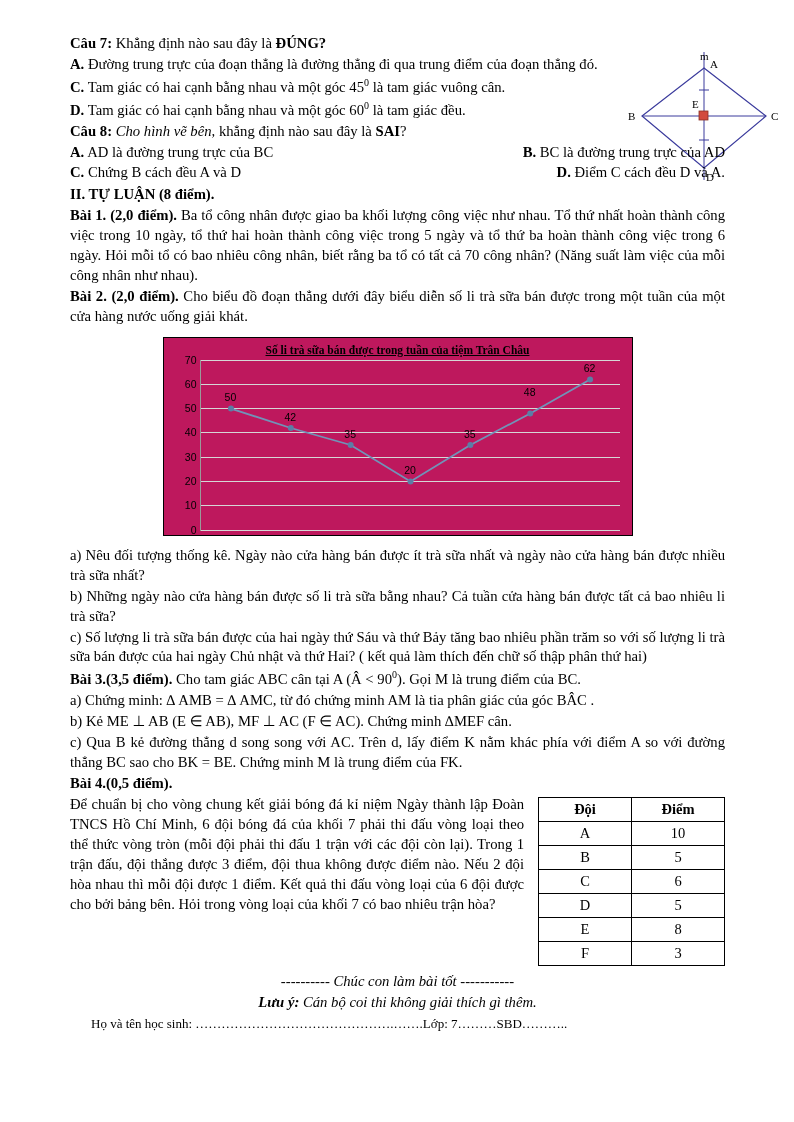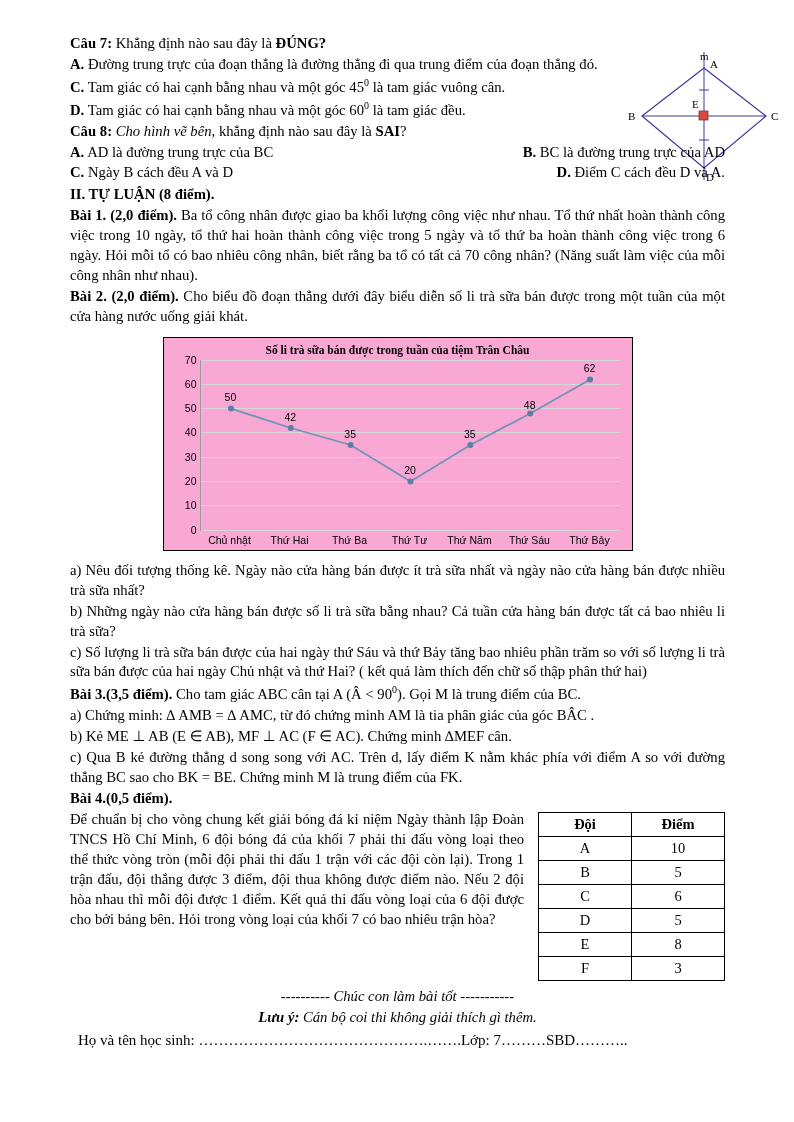--- a/index.html
+++ b/index.html
@@ -59,23 +59,24 @@
 
   
   .chart-wrap {
     margin: 10px 0 10px 0;
     display: flex;
     justify-content: center;
   }
   .chart-box {
     width: 470px;
     border: 1px solid #000;
-    background: #f9a8d4;
+    background: #be185d;
     padding: 6px 6px 4px 6px;
     box-sizing: border-box;
+    text-decoration: underline;
   }
   .chart-title {
     text-align: center;
     font-size: 11.5px;
     font-weight: bold;
     margin-bottom: 4px;
   }
   .plot-area {
     position: relative;
     height: 170px;
@@ -135,21 +136,21 @@
     text-align: center;
     padding: 1px 0;
     width: 92px;
     height: 21px;
     font-weight: normal;
   }
   table.score th { font-weight: bold; }
 
   .center { text-align: center; }
   .footer-line { margin-top: 6px; }
-  .sign-line { margin-top: 2px; font-size: 15px; }
+  .sign-line { margin-top: 2px; font-size: 13px; margin-left: 13px; }
 </style>
 </head>
 <body>
 
 <div class="page">
 
   <div class="geo">
     <svg width="160" height="135" viewBox="0 0 160 135">
 
       <line x1="78" y1="2" x2="78" y2="130" stroke="#3a3a9c" stroke-width="1"></line>
@@ -186,21 +187,21 @@
     </p>
 
     <p>
       <span class="b">Câu 8:</span><span class="i"> Cho hình vẽ bên,</span><span> khẳng định nào sau đây là </span><span class="b">SAI</span><span>?</span>
     </p>
     <div class="ans-row">
       <div class="c1"><span class="b">A.</span><span> AD là đường trung trực của BC</span></div>
       <div class="c2"><span class="b">B.</span><span> BC là đường trung trực của AD</span></div>
     </div>
     <div class="ans-row">
-      <div class="c1"><span class="b">C.</span><span> Ngày B cách đều A và D</span></div>
+      <div class="c1"><span class="b">C.</span><span> Chứng B cách đều A và D</span></div>
       <div class="c2"><span class="b">D.</span><span> Điểm C cách đều D và A.</span></div>
     </div>
 
     <p class="b" style="margin-top:2px">II. TỰ LUẬN (8 điểm).</p>
 
     <p>
       <span class="b">Bài 1. (2,0 điểm).</span><span> Ba tổ công nhân được giao ba khối lượng công việc như nhau. Tổ thứ nhất hoàn thành công việc trong 10 ngày, tổ thứ hai hoàn thành công việc trong 5 ngày và tổ thứ ba hoàn thành công việc trong 6 ngày. Hỏi mỗi tổ có bao nhiêu công nhân, biết rằng ba tổ có tất cả 70 công nhân? (Năng suất làm việc của mỗi công nhân như nhau).</span>
     </p>
 
     <p>
@@ -235,31 +236,22 @@
               <circle cx="209.5" cy="121.42857142857143" r="3" fill="#5b7ea6"></circle>
               <circle cx="269.3571428571429" cy="85" r="3" fill="#5b7ea6"></circle>
               <circle cx="329.2142857142857" cy="53.42857142857143" r="3" fill="#5b7ea6"></circle>
               <circle cx="389.0714285714286" cy="19.428571428571445" r="3" fill="#5b7ea6"></circle>
             </svg>
             <div class="pt-label" style="left: 29.9286px; top: 43.5714px;">50</div>
             <div class="pt-label" style="left: 89.7857px; top: 63px;">42</div>
             <div class="pt-label" style="left: 149.643px; top: 80px;">35</div>
             <div class="pt-label" style="left: 209.5px; top: 116.429px;">20</div>
             <div class="pt-label" style="left: 269.357px; top: 80px;">35</div>
-            <div class="pt-label" style="left: 329.214px; top: 51px;">48</div>
+            <div class="pt-label" style="left: 329.214px; top: 38px;">48</div>
             <div class="pt-label" style="left: 389.071px; top: 14.4286px;">62</div>
-          </div>
-        <div class="xlabels" id="xlabels">
-            <span>Chủ nhật</span>
-            <span>Thứ Hai</span>
-            <span>Thứ Ba</span>
-            <span>Thứ Tư</span>
-            <span>Thứ Năm</span>
-            <span>Thứ Sáu</span>
-            <span>Thứ Bảy</span>
           </div>
       </div>
     </div>
 
     <p>a) Nêu đối tượng thống kê. Ngày nào cửa hàng bán được ít trà sữa nhất và ngày nào cửa hàng bán được nhiều trà sữa nhất?</p>
     <p>b) Những ngày nào cửa hàng bán được số li trà sữa bằng nhau? Cả tuần cửa hàng bán được tất cả bao nhiêu li trà sữa?</p>
     <p>c) Số lượng li trà sữa bán được của hai ngày thứ Sáu và thứ Bảy tăng bao nhiêu phần trăm so với số lượng li trà sữa bán được của hai ngày Chủ nhật và thứ Hai? ( kết quả làm thích đến chữ số thập phân thứ hai)</p>
 
     <p>
       <span class="b"> Bài 3.(3,5 điểm).</span><span> Cho tam giác ABC cân tại A (Â &lt; 90</span><span class="sup">0</span><span>). Gọi M là trung điểm của BC.</span>

